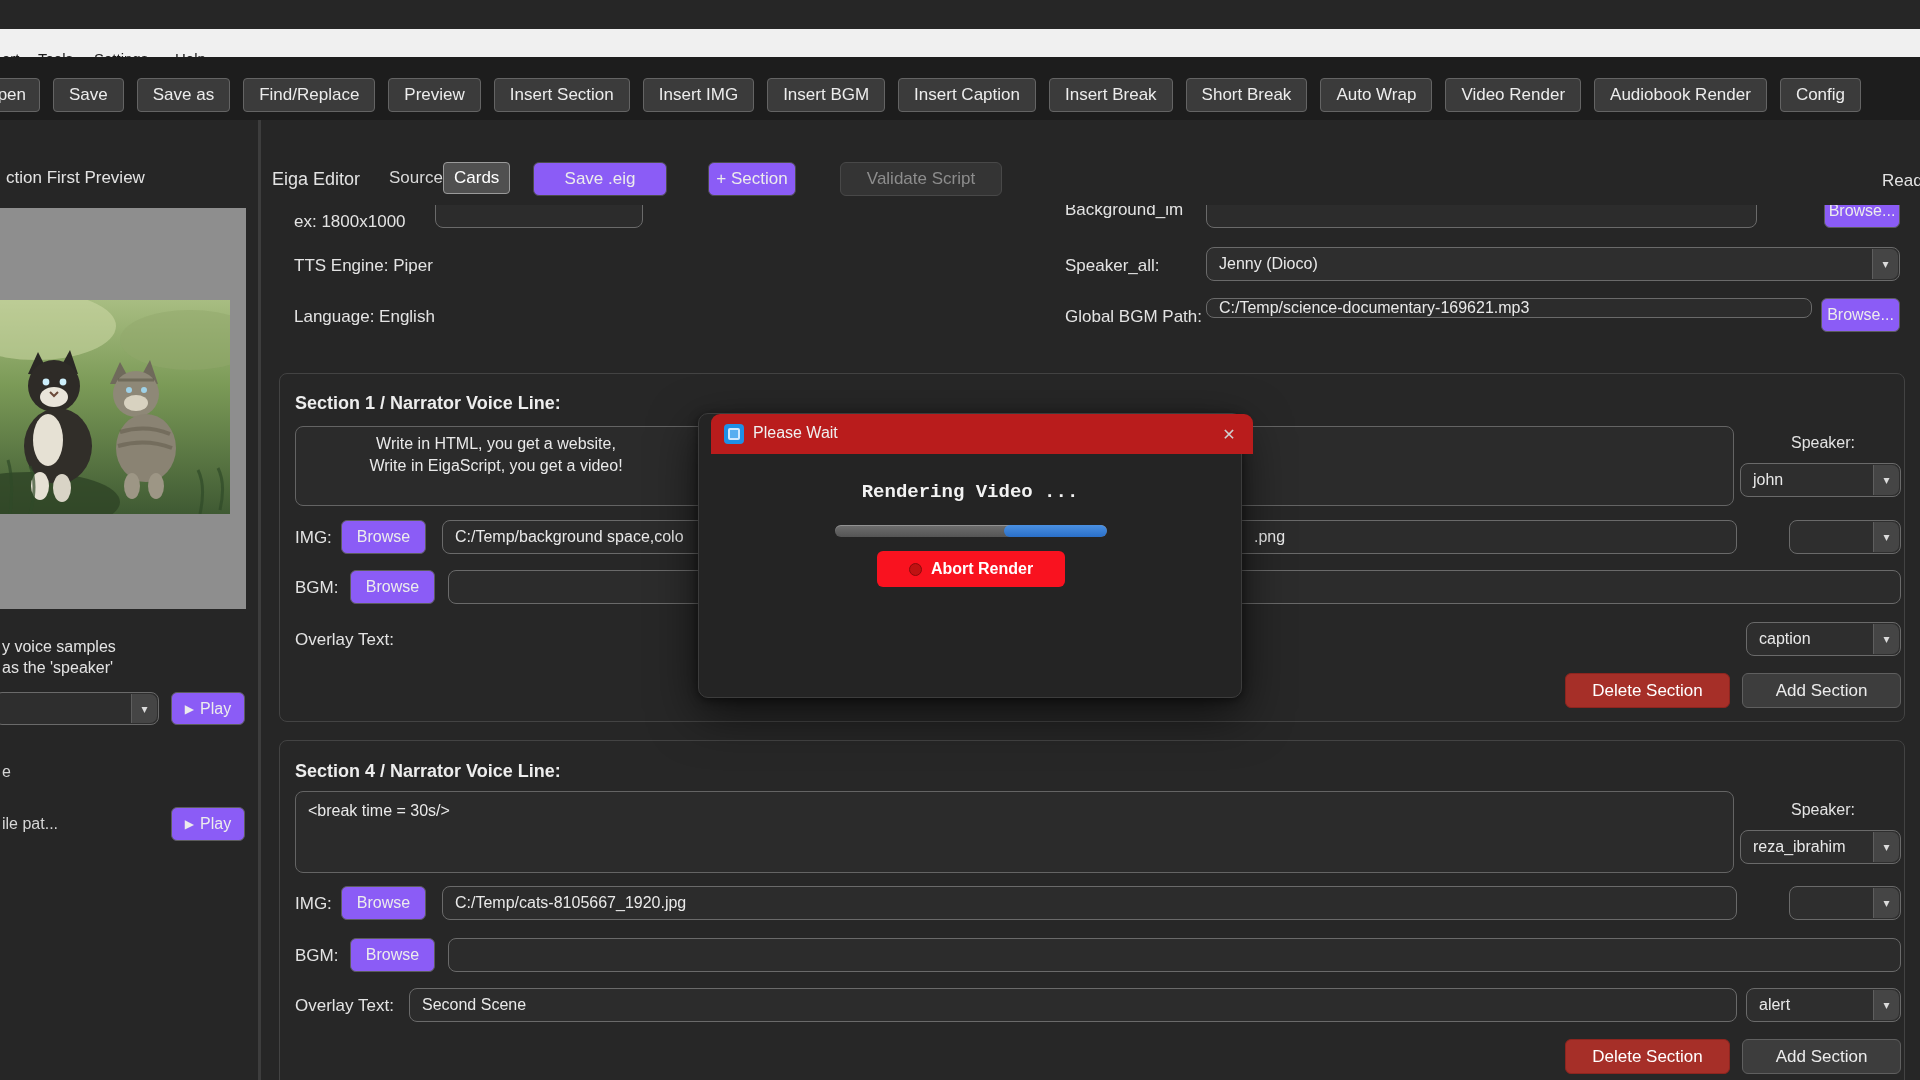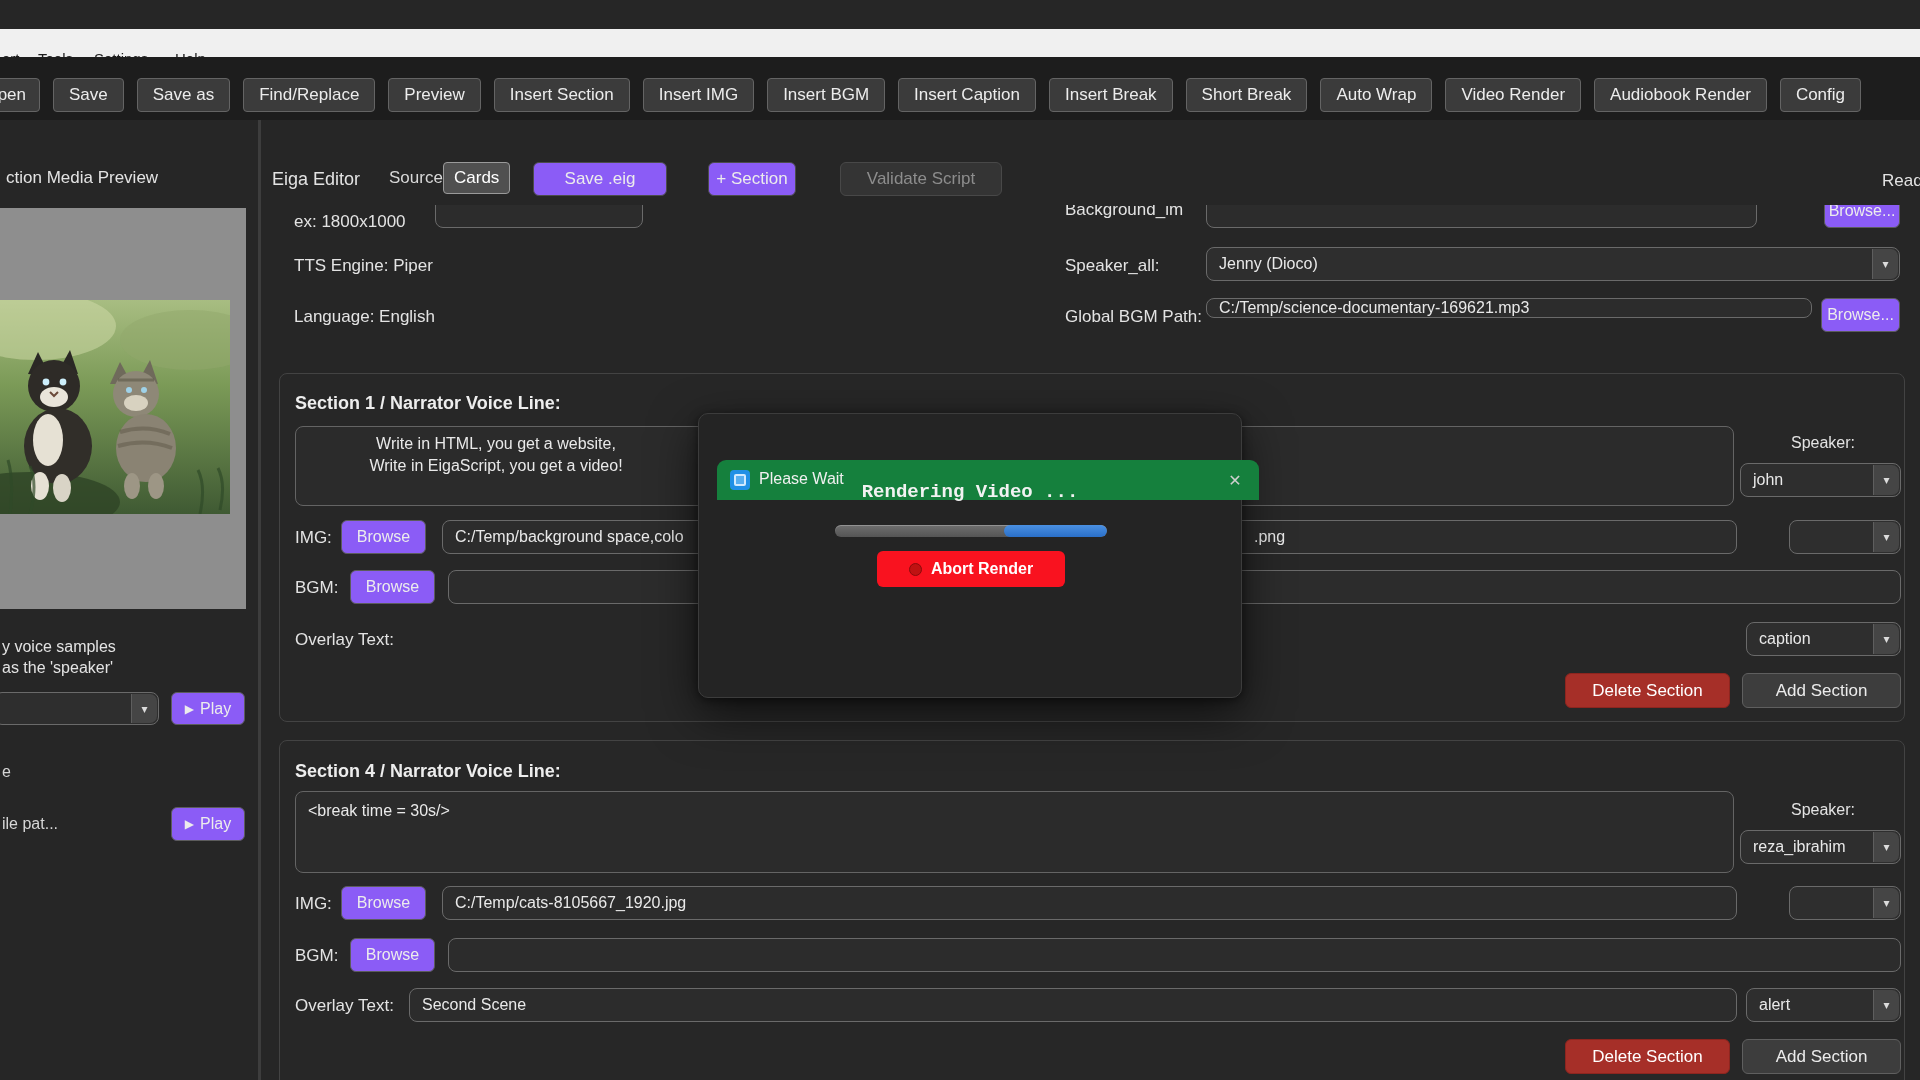--- a/index.html
+++ b/index.html
@@ -45,21 +45,21 @@
   .card-title { position: absolute; font-size: 18px; font-weight: 700; color: #ededed; white-space: nowrap; }
   .textarea { position: absolute; background: #2b2b2b; border: 1px solid #646464; border-radius: 8px; color: #e9e9e9; font-size: 16px; line-height: 22px; }
   .centered-block { width: 400px; padding-top: 6px; text-align: center; }
   .centered-block span { display: block; }
 
   .delete-btn { background: #a62f28; border: 1px solid #8d251f; color: #ffffff; border-radius: 6px; font-size: 17px; display: flex; align-items: center; justify-content: center; }
   .add-btn { background: #3d3d3d; border: 1px solid #5f5f5f; color: #ececec; border-radius: 6px; font-size: 17px; display: flex; align-items: center; justify-content: center; }
 
   
   .modal { position: absolute; left: 698px; top: 413px; width: 544px; height: 285px; background: #242424; border: 1px solid #3c3c3c; border-radius: 10px; box-shadow: 0 16px 48px rgba(0,0,0,0.6), 0 2px 10px rgba(0,0,0,0.5); z-index: 100; }
-  .modal-titlebar { position: absolute; left: 18px; top: 0; width: 100%; height: 40px; background: #15803d; border-radius: 9px 9px 0 0; margin-top: 46px; }
+  .modal-titlebar { position: absolute; left: 12px; top: 0; width: 100%; height: 40px; background: #b91c1c; border-radius: 9px 9px 0 0; }
   .pw-icon { position: absolute; left: 13px; top: 10px; width: 20px; height: 20px; border-radius: 4px; background: #1f8fe6; }
   .pw-icon::after { content: ""; position: absolute; left: 4px; top: 4px; right: 4px; bottom: 4px; border: 2px solid #cfe9ff; border-radius: 2px; background: #57aef0; }
   .modal-title { position: absolute; left: 42px; top: 10px; font-size: 16px; color: #f0f0f0; }
   .modal-close { position: absolute; right: 12px; top: 8px; width: 24px; height: 24px; display: flex; align-items: center; justify-content: center; color: #cfcfcf; font-size: 16px; }
   .modal-message { position: absolute; left: 0; top: 67px; width: 100%; text-align: center; font-size: 19px; font-weight: 700; color: #f2f2f2; font-family: Liberation Mono, monospace; }
   .progress-track { position: absolute; left: 136px; top: 111px; width: 272px; height: 12px; border-radius: 6px; background: linear-gradient(#6f6f6f, #555555); box-shadow: inset 0 1px 0 rgba(255,255,255,0.25); overflow: hidden; }
   .progress-chunk { position: absolute; right: 0; top: 0; bottom: 0; width: 38%; border-radius: 6px; background: linear-gradient(#4a90e2, #2a6fc8); }
   .abort-btn { position: absolute; left: 178px; top: 137px; width: 188px; height: 36px; background: #f9121f; border: none; border-radius: 6px; color: #ffffff; font-size: 16px; font-weight: 700; display: flex; align-items: center; justify-content: center; gap: 9px; }
   .abort-dot { width: 13px; height: 13px; border-radius: 50%; background: #bf1212; border: 1px solid #8c0a0a; }
 
@@ -89,21 +89,21 @@
     <button class="tbtn">Insert BGM</button>
     <button class="tbtn">Insert Caption</button>
     <button class="tbtn">Insert Break</button>
     <button class="tbtn">Short Break</button>
     <button class="tbtn">Auto Wrap</button>
     <button class="tbtn">Video Render</button>
     <button class="tbtn">Audiobook Render</button>
     <button class="tbtn">Config</button>
   </div>
 
-  <span class="lbl" style="left:6px;top:168px">ction Media Preview</span>
+  <span class="lbl" style="left:6px;top:168px">ction First Preview</span>
 
   <div class="preview-panel">
     <svg width="230" height="214" viewBox="0 0 230 214" style="position:absolute;left:0;top:92px">
       <defs>
         <linearGradient id="grass" x1="0" y1="0" x2="0" y2="1">
           <stop offset="0" stop-color="#a8bd82"></stop>
           <stop offset="0.4" stop-color="#7b9a57"></stop>
           <stop offset="1" stop-color="#3f5a33"></stop>
         </linearGradient>
       </defs>

